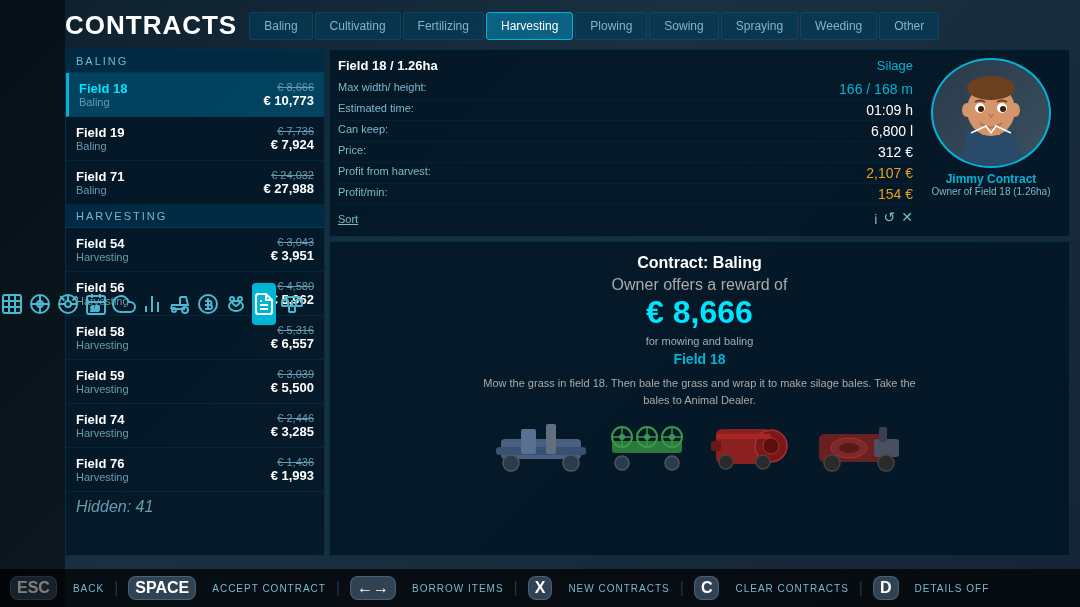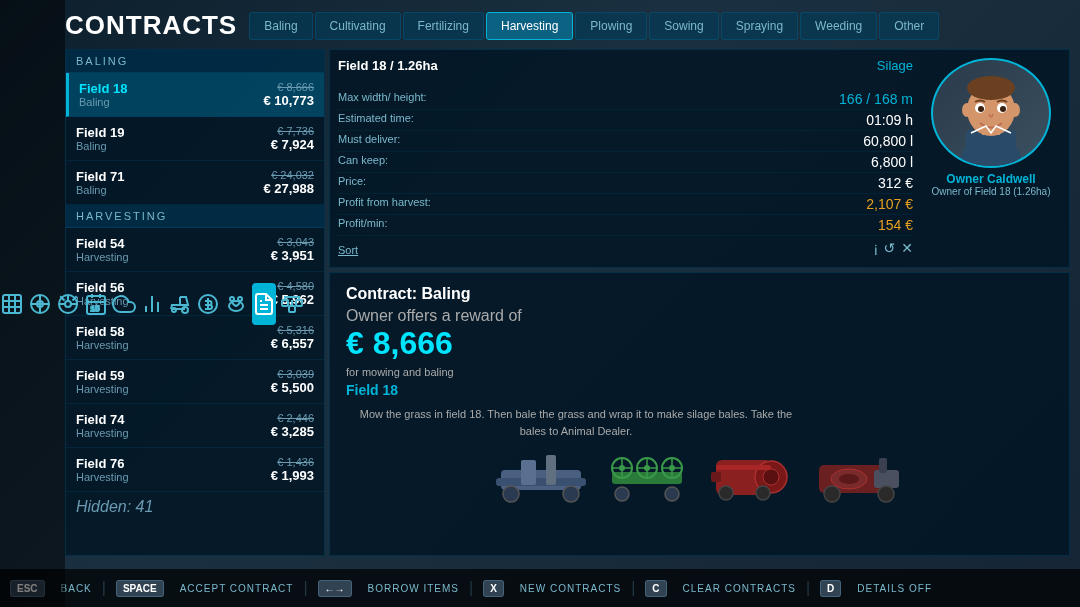--- a/index.html
+++ b/index.html
@@ -204,21 +204,21 @@
       min-height: 160px;
     }
 
     .details-table {
       flex: 1;
     }
 
     .detail-header {
       display: flex;
       justify-content: space-between;
-      margin-bottom: 16px;
+      margin-bottom: 6px;
       gap: 40px;
     }
 
     .field-info-title {
       color: white;
       font-size: 13px;
       font-weight: bold;
     }
 
     .field-type-badge {
@@ -317,20 +317,21 @@
     }
 
     
     .contract-details-bottom {
       background: rgba(0,20,35,0.8);
       border: 1px solid rgba(0,100,150,0.3);
       flex: 1;
       padding: 12px 16px;
       display: flex;
       flex-direction: column;
+      align-items: center;
     }
 
     .contract-title {
       color: white;
       font-size: 16px;
       font-weight: bold;
       margin-bottom: 4px;
     }
 
     .owner-offers {
@@ -412,23 +413,23 @@
 
     .hotkey {
       display: flex;
       align-items: center;
       gap: 4px;
     }
 
     .key-badge {
       background: rgba(60,80,100,0.8);
       color: white;
-      font-size: 10px;
+      font-size: 16px;
       padding: 2px 6px;
-      border-radius: 3px;
+      border-radius: 8px;
       border: 1px solid rgba(100,150,180,0.4);
       font-weight: bold;
     }
 
     .key-action {
       color: #7ab8cc;
       font-size: 10px;
       letter-spacing: 1px;
       text-transform: uppercase;
       margin-left: 12px;
@@ -659,24 +660,20 @@
           </div>
           <div class="detail-row">
             <span class="detail-label">Max width/ height:</span>
             <span class="detail-value cyan">166 / 168 m</span>
           </div>
           <div class="detail-row">
             <span class="detail-label">Estimated time:</span>
             <span class="detail-value">01:09 h</span>
           </div>
           <div class="detail-row">
-            <span class="detail-label">Must deliver:</span>
-            <span class="detail-value">60,800 l</span>
-          </div>
-          <div class="detail-row">
             <span class="detail-label">Can keep:</span>
             <span class="detail-value">6,800 l</span>
           </div>
           <div class="detail-row">
             <span class="detail-label">Price:</span>
             <span class="detail-value">312 €</span>
           </div>
           <div class="detail-row">
             <span class="detail-label">Profit from harvest:</span>
             <span class="detail-value highlight">2,107 €</span>
@@ -720,21 +717,21 @@
               <path d="M39 44 Q44 41 49 44" stroke="#6a4020" stroke-width="2" fill="none"></path>
               <path d="M61 44 Q66 41 71 44" stroke="#6a4020" stroke-width="2" fill="none"></path>
 
               <path d="M53 56 Q55 62 57 56" stroke="#c07050" stroke-width="1.5" fill="none"></path>
 
               <path d="M44 65 Q55 74 66 65" stroke="#c07050" stroke-width="2" fill="none"></path>
 
               <path d="M35 75 L50 68 L55 75 L60 68 L75 75" stroke="white" stroke-width="1.5" fill="none"></path>
             </svg>
           </div>
-          <div class="farmer-name">Owner Caldwell</div>
+          <div class="farmer-name">Jimmy Contract</div>
           <div class="farmer-role">Owner of Field 18 (1.26ha)</div>
         </div>
       </div>
 
       <div class="contract-details-bottom">
         <div class="contract-title">Contract: Baling</div>
         <div class="owner-offers">Owner offers a reward of</div>
         <div class="big-price">€ 8,666</div>
         <div class="for-mowing">for mowing and baling</div>
         <div class="field-highlight">Field 18</div>

